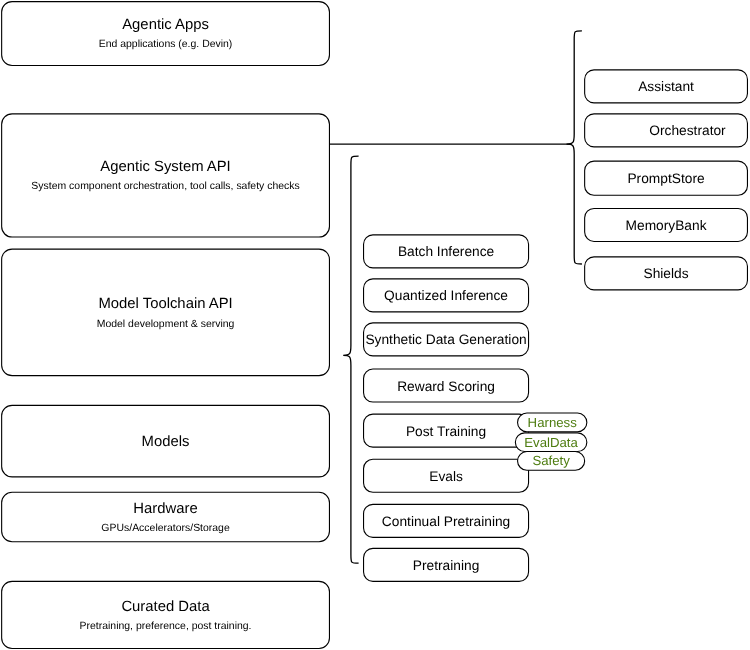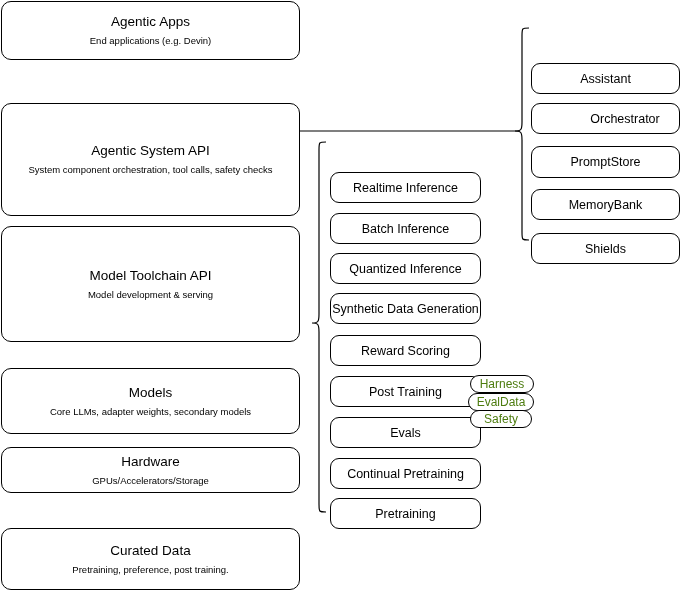--- a/index.html
+++ b/index.html
@@ -89,21 +89,20 @@
     <div class="layer-sub">System component orchestration, tool calls, safety checks</div>
   </div>
 
   <div class="box layer-box" style="left:1px; top:226px; width:299px; height:116px;">
     <div class="layer-title">Model Toolchain API</div>
     <div class="layer-sub">Model development &amp; serving</div>
   </div>
 
   <div class="box layer-box" style="left:1px; top:368px; width:299px; height:66px;">
     <div class="layer-title">Models</div>
-    <div class="layer-sub">Core LLMs, adapter weights, secondary models</div>
   </div>
 
   <div class="box layer-box" style="left:1px; top:447px; width:299px; height:46px;">
     <div class="layer-title">Hardware</div>
     <div class="layer-sub">GPUs/Accelerators/Storage</div>
   </div>
 
   <div class="box layer-box" style="left:1px; top:528px; width:299px; height:62px;">
     <div class="layer-title">Curated Data</div>
     <div class="layer-sub">Pretraining, preference, post training.</div>
@@ -114,23 +113,20 @@
   </svg>
 
   <svg class="connector" style="left:512px; top:24px; width:22px; height:224px;" width="22" height="224" viewBox="0 0 22 224">
     <path d="M 17 4 C 10 4 10 4 10 12 L 10 98 C 10 106 9 107 3 107 C 9 107 10 108 10 116 L 10 208 C 10 216 10 216 17 216"></path>
   </svg>
 
   <svg class="connector" style="left:308px; top:138px; width:22px; height:382px;" width="22" height="382" viewBox="0 0 22 382">
     <path d="M 18 4 C 11 4 11 4 11 12 L 11 176 C 11 184 10 185 4 185 C 10 185 11 186 11 194 L 11 366 C 11 374 11 374 18 374"></path>
   </svg>
 
-  <div class="box cap-box" style="left:330px; top:144px; width:151px; height:31px;">
-    <div class="cap-label">Realtime Inference</div>
-  </div>
   <div class="box cap-box" style="left:330px; top:185px; width:151px; height:31px;">
     <div class="cap-label">Batch Inference</div>
   </div>
   <div class="box cap-box" style="left:330px; top:225px; width:151px; height:31px;">
     <div class="cap-label">Quantized Inference</div>
   </div>
   <div class="box cap-box" style="left:330px; top:307px; width:151px; height:31px;">
     <div class="cap-label">Reward Scoring</div>
   </div>
   <div class="box cap-box" style="left:330px; top:265px; width:151px; height:31px;">

